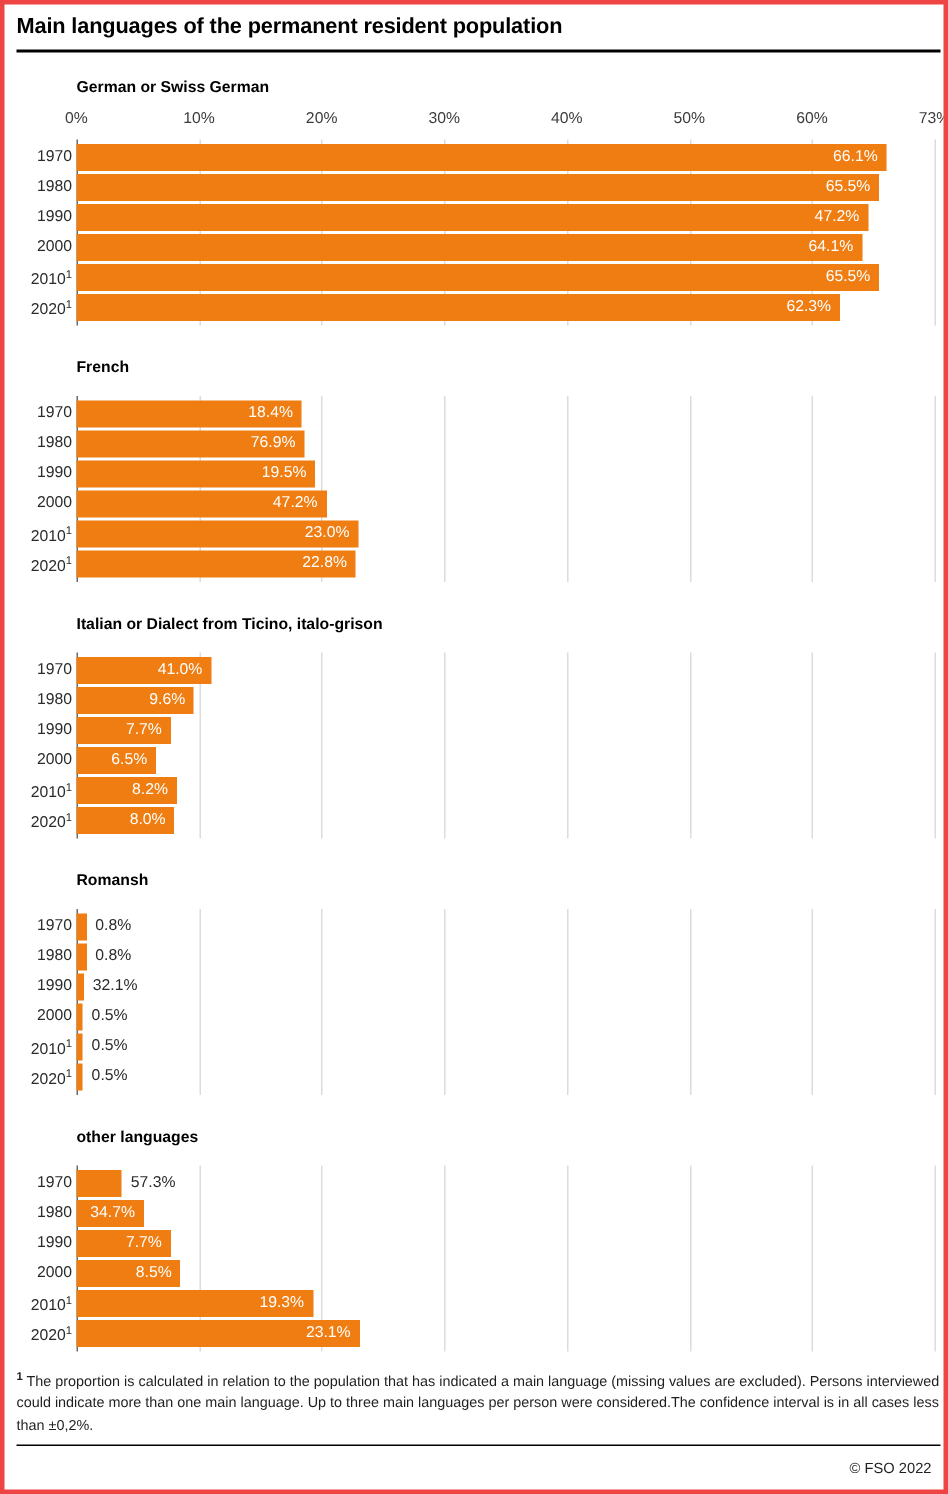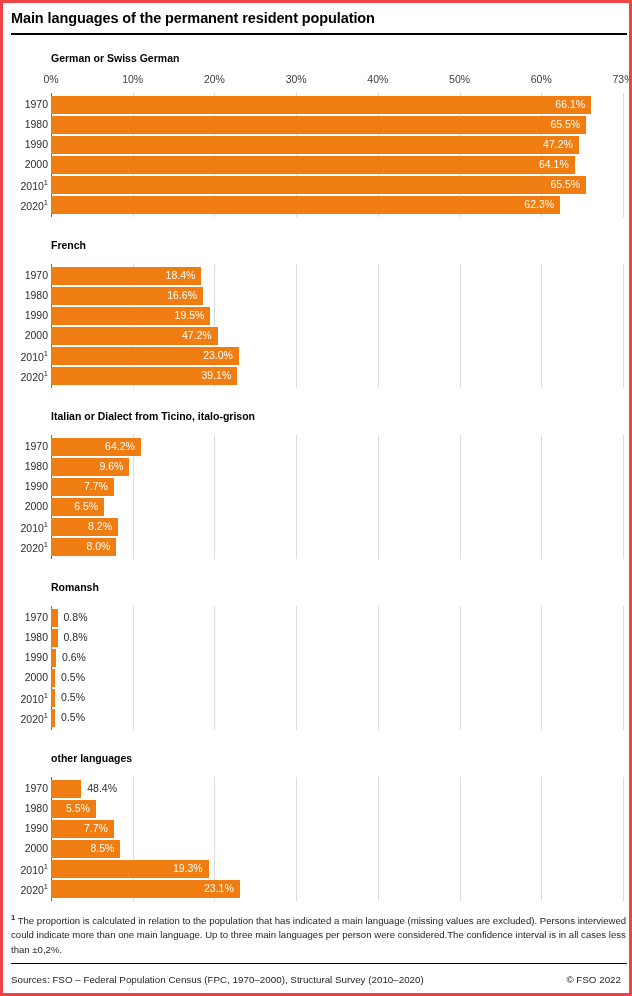--- a/index.html
+++ b/index.html
@@ -179,62 +179,62 @@
             <div class="gridline" style="left: 620px;"></div>
           </div>
           <div class="bar-row" style="top: 2px;">
             <div class="row-label">1970</div>
             <div class="bar" style="left: 48px; width: 150.354px; background: rgb(239, 125, 17);"></div>
             <div class="bar-value inside" style="left: 192.354px; transform: translateX(-100%);">18.4%</div>
           </div>
           <div class="bar-row" style="top: 2px;">
             <div class="row-label">1980</div>
             <div class="bar" style="left: 48px; width: 151.989px; background: rgb(239, 125, 17);"></div>
-            <div class="bar-value inside" style="left: 193.989px; transform: translateX(-100%);">16.6%</div>
+            <div class="bar-value inside" style="left: 193.989px; transform: translateX(-100%);">76.9%</div>
           </div>
           <div class="bar-row" style="top: 2px;">
             <div class="row-label">1990</div>
             <div class="bar" style="left: 48px; width: 159.343px; background: rgb(239, 125, 17);"></div>
             <div class="bar-value inside" style="left: 201.343px; transform: translateX(-100%);">19.5%</div>
           </div>
           <div class="bar-row" style="top: 2px;">
             <div class="row-label">2000</div>
             <div class="bar" style="left: 48px; width: 166.697px; background: rgb(239, 125, 17);"></div>
             <div class="bar-value inside" style="left: 208.697px; transform: translateX(-100%);">47.2%</div>
           </div>
           <div class="bar-row" style="top: 2px;">
             <div class="row-label">2010<sup>1</sup></div>
             <div class="bar" style="left: 48px; width: 187.943px; background: rgb(239, 125, 17);"></div>
             <div class="bar-value inside" style="left: 229.943px; transform: translateX(-100%);">23.0%</div>
           </div>
           <div class="bar-row" style="top: 2px;">
             <div class="row-label">2020<sup>1</sup></div>
             <div class="bar" style="left: 48px; width: 186.309px; background: rgb(239, 125, 17);"></div>
-            <div class="bar-value inside" style="left: 228.309px; transform: translateX(-100%);">39.1%</div>
+            <div class="bar-value inside" style="left: 228.309px; transform: translateX(-100%);">22.8%</div>
           </div>
         </div>
       </div>
       <div class="group">
         <div class="group-title" style="position: relative; left: 48px; height: 19px; padding-top: 10px;">Italian or Dialect from Ticino, italo-grison</div>
         <div style="height: 6px;"></div>
         <div class="panel" style="height: 124px;">
           <div class="grid">
             <div class="gridline axis0" style="left: 48px;"></div>
             <div class="gridline" style="left: 129.714px;"></div>
             <div class="gridline" style="left: 211.429px;"></div>
             <div class="gridline" style="left: 293.143px;"></div>
             <div class="gridline" style="left: 374.857px;"></div>
             <div class="gridline" style="left: 456.571px;"></div>
             <div class="gridline" style="left: 538.286px;"></div>
             <div class="gridline" style="left: 620px;"></div>
           </div>
           <div class="bar-row" style="top: 2px;">
             <div class="row-label">1970</div>
             <div class="bar" style="left: 48px; width: 89.8857px; background: rgb(239, 125, 17);"></div>
-            <div class="bar-value inside" style="left: 131.886px; transform: translateX(-100%);">64.2%</div>
+            <div class="bar-value inside" style="left: 131.886px; transform: translateX(-100%);">41.0%</div>
           </div>
           <div class="bar-row" style="top: 2px;">
             <div class="row-label">1980</div>
             <div class="bar" style="left: 48px; width: 78.4457px; background: rgb(239, 125, 17);"></div>
             <div class="bar-value inside" style="left: 120.446px; transform: translateX(-100%);">9.6%</div>
           </div>
           <div class="bar-row" style="top: 2px;">
             <div class="row-label">1990</div>
             <div class="bar" style="left: 48px; width: 62.92px; background: rgb(239, 125, 17);"></div>
             <div class="bar-value inside" style="left: 104.92px; transform: translateX(-100%);">7.7%</div>
@@ -276,21 +276,21 @@
             <div class="bar-value outside" style="left: 60.5371px;">0.8%</div>
           </div>
           <div class="bar-row" style="top: 2px;">
             <div class="row-label">1980</div>
             <div class="bar" style="left: 48px; width: 6.53714px; background: rgb(239, 125, 17);"></div>
             <div class="bar-value outside" style="left: 60.5371px;">0.8%</div>
           </div>
           <div class="bar-row" style="top: 2px;">
             <div class="row-label">1990</div>
             <div class="bar" style="left: 48px; width: 4.90286px; background: rgb(239, 125, 17);"></div>
-            <div class="bar-value outside" style="left: 58.9029px;">0.6%</div>
+            <div class="bar-value outside" style="left: 58.9029px;">32.1%</div>
           </div>
           <div class="bar-row" style="top: 2px;">
             <div class="row-label">2000</div>
             <div class="bar" style="left: 48px; width: 4.08571px; background: rgb(239, 125, 17);"></div>
             <div class="bar-value outside" style="left: 58.0857px;">0.5%</div>
           </div>
           <div class="bar-row" style="top: 2px;">
             <div class="row-label">2010<sup>1</sup></div>
             <div class="bar" style="left: 48px; width: 4.08571px; background: rgb(239, 125, 17);"></div>
             <div class="bar-value outside" style="left: 58.0857px;">0.5%</div>
@@ -312,26 +312,26 @@
             <div class="gridline" style="left: 211.429px;"></div>
             <div class="gridline" style="left: 293.143px;"></div>
             <div class="gridline" style="left: 374.857px;"></div>
             <div class="gridline" style="left: 456.571px;"></div>
             <div class="gridline" style="left: 538.286px;"></div>
             <div class="gridline" style="left: 620px;"></div>
           </div>
           <div class="bar-row" style="top: 2px;">
             <div class="row-label">1970</div>
             <div class="bar" style="left: 48px; width: 30.2343px; background: rgb(239, 125, 17);"></div>
-            <div class="bar-value outside" style="left: 84.2343px;">48.4%</div>
+            <div class="bar-value outside" style="left: 84.2343px;">57.3%</div>
           </div>
           <div class="bar-row" style="top: 2px;">
             <div class="row-label">1980</div>
             <div class="bar" style="left: 48px; width: 44.9429px; background: rgb(239, 125, 17);"></div>
-            <div class="bar-value inside" style="left: 86.9429px; transform: translateX(-100%);">5.5%</div>
+            <div class="bar-value inside" style="left: 86.9429px; transform: translateX(-100%);">34.7%</div>
           </div>
           <div class="bar-row" style="top: 2px;">
             <div class="row-label">1990</div>
             <div class="bar" style="left: 48px; width: 62.92px; background: rgb(239, 125, 17);"></div>
             <div class="bar-value inside" style="left: 104.92px; transform: translateX(-100%);">7.7%</div>
           </div>
           <div class="bar-row" style="top: 2px;">
             <div class="row-label">2000</div>
             <div class="bar" style="left: 48px; width: 69.4571px; background: rgb(239, 125, 17);"></div>
             <div class="bar-value inside" style="left: 111.457px; transform: translateX(-100%);">8.5%</div>
@@ -349,16 +349,15 @@
         </div>
       </div>
     </div>
 
   <div class="footnote">
     <sup>1</sup>
     <span>The proportion is calculated in relation to the population that has indicated a main language (missing values are excluded). Persons interviewed could indicate more than one main language. Up to three main languages per person were considered.The confidence interval is in all cases less than ±0,2%.</span>
   </div>
 
   <div class="sources-rule"></div>
-  <div class="sources">Sources: FSO – Federal Population Census (FPC, 1970–2000), Structural Survey (2010–2020)</div>
   <div class="copyright">© FSO 2022</div>
 
 </div>
 
 </body></html>

